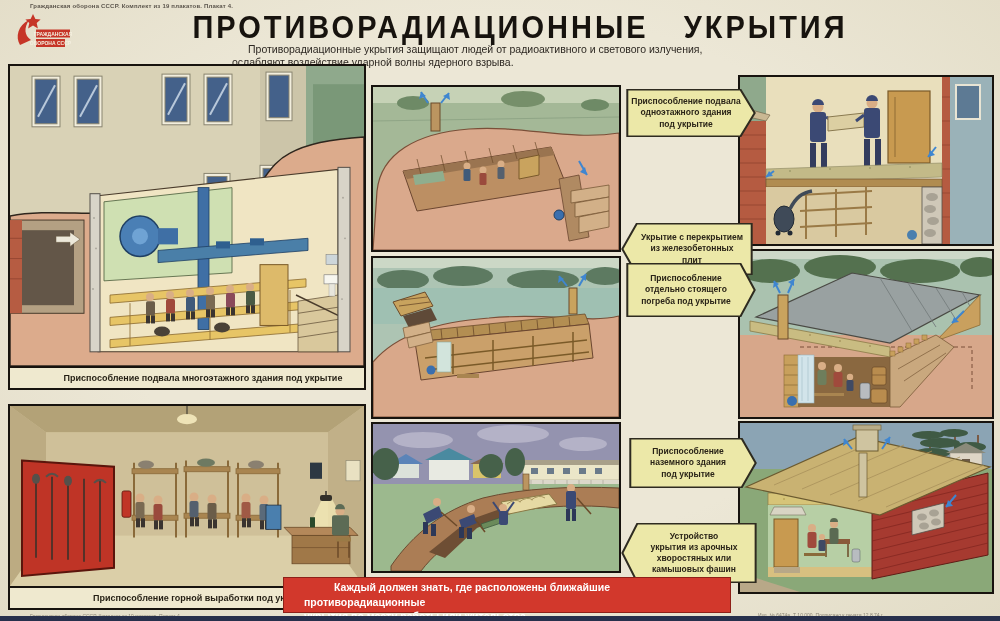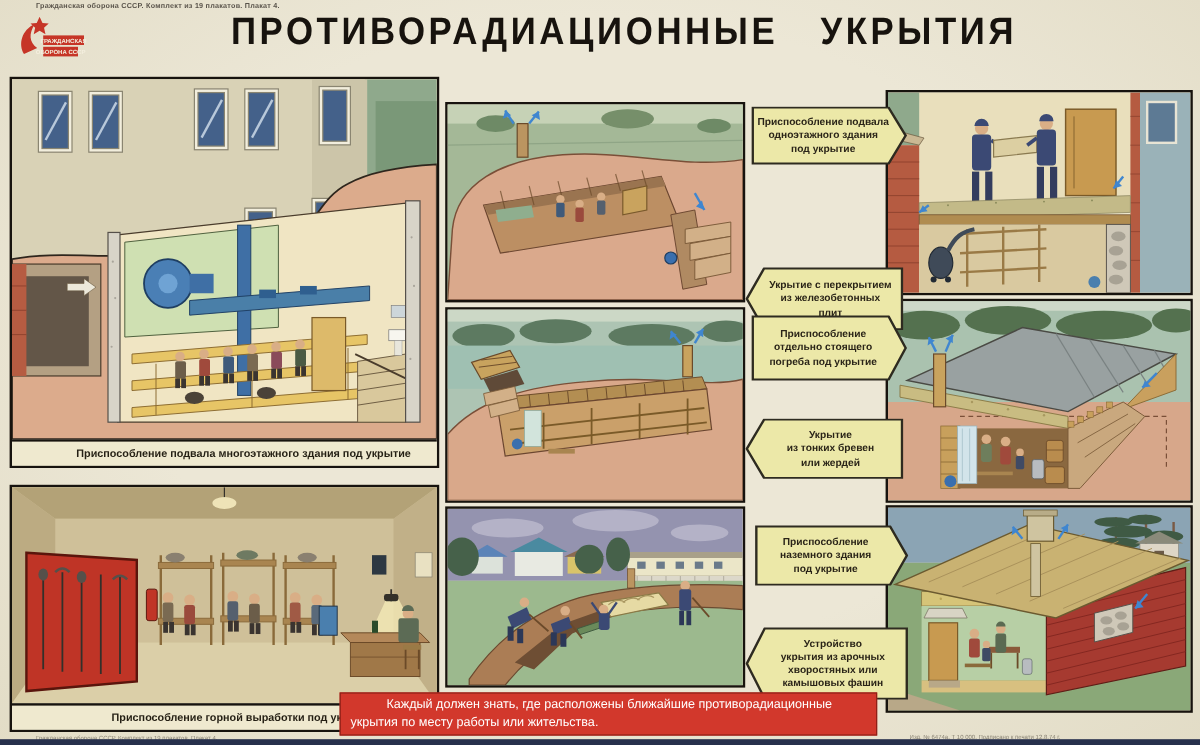--- a/index.html
+++ b/index.html
@@ -32,22 +32,22 @@
   .callout .txt {
     position:absolute; inset:0; display:flex; align-items:center; justify-content:center;
     text-align:center; font-size:8.5px; font-weight:bold; color:#2a2418; line-height:1.3;
     white-space:pre-line;
   }
   .callout.right .txt { padding-right:14px; padding-left:4px; }
   .callout.left  .txt { padding-left:14px;  padding-right:4px; }
 
   .banner {
     position:absolute; left:283px; top:577px; width:448px; height:36px;
-    background:#d2382c; border:1px solid #8e2018; color:#fff; font-weight:normal;
-    font-size:10.5px; line-height:1.4; padding:2px 8px;
+    background:#d2382c; border:1px solid #8e2018; color:#fff; font-weight:bold;
+    font-size:10.5px; line-height:1.4; padding:2px 20px;
   }
   .banner .l1 { text-indent:30px; }
 
   .footer-left  { position:absolute; top:613px; left:30px;  font-size:5px; color:#8a8475; }
   .footer-right { position:absolute; top:612px; left:758px; font-size:5px; color:#8a8475; }
   .bottom-bar { position:absolute; left:0; top:616px; width:1000px; height:5px; background:#27304c; }
 </style>
 </head>
 <body>
 
@@ -58,20 +58,24 @@
   <svg class="emblem" viewBox="0 0 60 42">
     <path d="M8,32 C3,24 6,12 17,7 C12,15 12,22 19,27 Z" fill="#c63527"></path>
     <polygon fill="#c63527" points="21,1 23.4,6.1 28.6,6.5 24.7,10.1 25.9,15.6 21,12.6 16.1,15.6 17.3,10.1 13.4,6.5 18.6,6.1"></polygon>
     <rect x="24" y="16.5" width="34" height="8" fill="#c63527"></rect>
     <rect x="24" y="26" width="29" height="8" fill="#c63527"></rect>
     <text x="41" y="22.5" font-size="5" font-weight="bold" fill="#f4efdf" text-anchor="middle">ГРАЖДАНСКАЯ</text>
     <text x="38.5" y="32" font-size="5" font-weight="bold" fill="#f4efdf" text-anchor="middle">ОБОРОНА СССР</text>
   </svg>
 
   <div class="title">ПРОТИВОРАДИАЦИОННЫЕ УКРЫТИЯ</div>
+  <div class="subtitle">
+    <div class="l1">Противорадиационные укрытия защищают людей от радиоактивного и светового излучения,</div>
+    <div class="l2">ослабляют воздействие ударной волны ядерного взрыва.</div>
+  </div>
 
   <div class="panel" style="left:8px; top:64px; width:358px; height:326px;">
     <svg class="art" viewBox="0 0 354 296" preserveAspectRatio="none">
       <rect width="354" height="150" fill="#d9d2b6"></rect>
       <rect x="294" y="0" width="60" height="160" fill="#8fa98c"></rect>
       <rect x="303" y="18" width="51" height="122" fill="#7a9878"></rect>
       <rect x="250" y="0" width="46" height="150" fill="#ccc5a9"></rect>
       <g stroke="#8a8571" stroke-width="1">
         <g transform="translate(22,10)">
             <rect width="28" height="50" fill="#f2eedd"></rect>
@@ -771,28 +775,20 @@
 плит</div>
   </div>
   <div class="callout right" style="left:626px; top:263px; width:130px; height:54px;">
     <svg class="shape" viewBox="0 0 100 100" preserveAspectRatio="none">
       <polygon points="1,1 88,1 99,50 88,99 1,99" fill="#ece8a8" stroke="#2e2b20" stroke-width="2" vector-effect="non-scaling-stroke"></polygon>
     </svg>
     <div class="txt">Приспособление
 отдельно стоящего
 погреба под укрытие</div>
   </div>
-  <div class="callout left" style="left:621px; top:349px; width:132px; height:50px;">
-    <svg class="shape" viewBox="0 0 100 100" preserveAspectRatio="none">
-      <polygon points="12,1 99,1 99,99 12,99 1,50" fill="#ece8a8" stroke="#2e2b20" stroke-width="2" vector-effect="non-scaling-stroke"></polygon>
-    </svg>
-    <div class="txt">Укрытие
-из тонких бревен
-или жердей</div>
-  </div>
   <div class="callout right" style="left:629px; top:438px; width:128px; height:50px;">
     <svg class="shape" viewBox="0 0 100 100" preserveAspectRatio="none">
       <polygon points="1,1 88,1 99,50 88,99 1,99" fill="#ece8a8" stroke="#2e2b20" stroke-width="2" vector-effect="non-scaling-stroke"></polygon>
     </svg>
     <div class="txt">Приспособление
 наземного здания
 под укрытие</div>
   </div>
   <div class="callout left" style="left:621px; top:523px; width:136px; height:60px;padding-left:48px;">
     <svg class="shape" viewBox="0 0 100 100" preserveAspectRatio="none">

